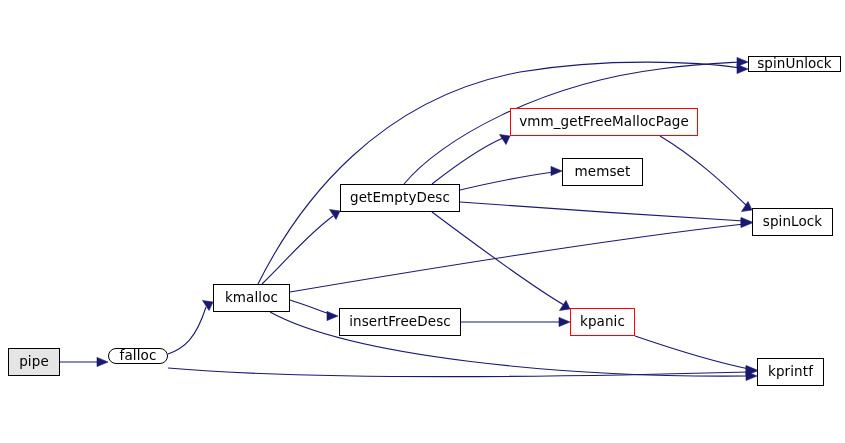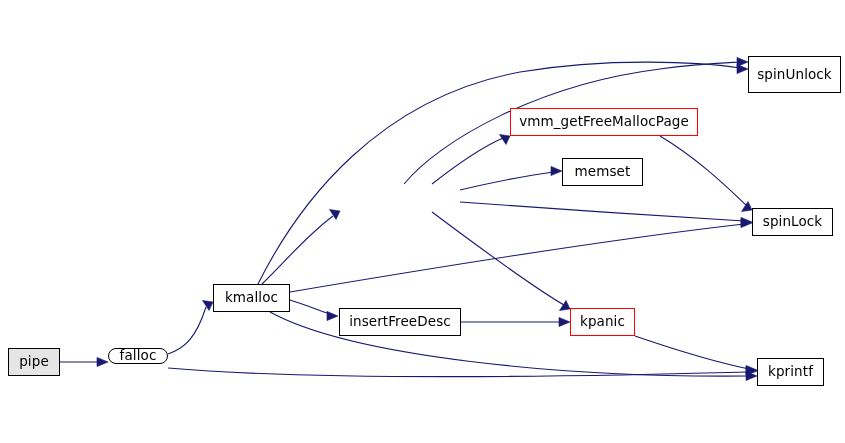--- a/index.html
+++ b/index.html
@@ -96,33 +96,36 @@
     </svg>
 <div class="gnode filled" style="left: 8px; top: 348px; width: 52px; height: 28px;">
       <span>pipe</span>
     </div>
     <div class="gnode" style="left: 108px; top: 348px; width: 60px; height: 16px; border-radius: 11px;">
       <span>falloc</span>
     </div>
     <div class="gnode" style="left: 213px; top: 284px; width: 77px; height: 28px;">
       <span>kmalloc</span>
     </div>
+    <div class="gnode" style="left: 340px; top: 184px; width: 120px; height: 28px;">
+      <span>getEmptyDesc</span>
+    </div>
     <div class="gnode" style="left: 339px; top: 308px; width: 122px; height: 28px;">
       <span>insertFreeDesc</span>
     </div>
     <div class="gnode red" style="left: 510px; top: 108px; width: 188px; height: 28px;">
       <span>vmm_getFreeMallocPage</span>
     </div>
     <div class="gnode" style="left: 562px; top: 158px; width: 81px; height: 28px;">
       <span>memset</span>
     </div>
     <div class="gnode red" style="left: 570px; top: 308px; width: 65px; height: 28px;">
       <span>kpanic</span>
     </div>
-    <div class="gnode" style="left: 748px; top: 56px; width: 93px; height: 37px;">
+    <div class="gnode" style="left: 748px; top: 56px; width: 93px; height: 16px;">
       <span>spinUnlock</span>
     </div>
     <div class="gnode" style="left: 752px; top: 208px; width: 81px; height: 28px;">
       <span>spinLock</span>
     </div>
     <div class="gnode" style="left: 757px; top: 358px; width: 67px; height: 28px;">
       <span>kprintf</span>
     </div>
   </div>
 

